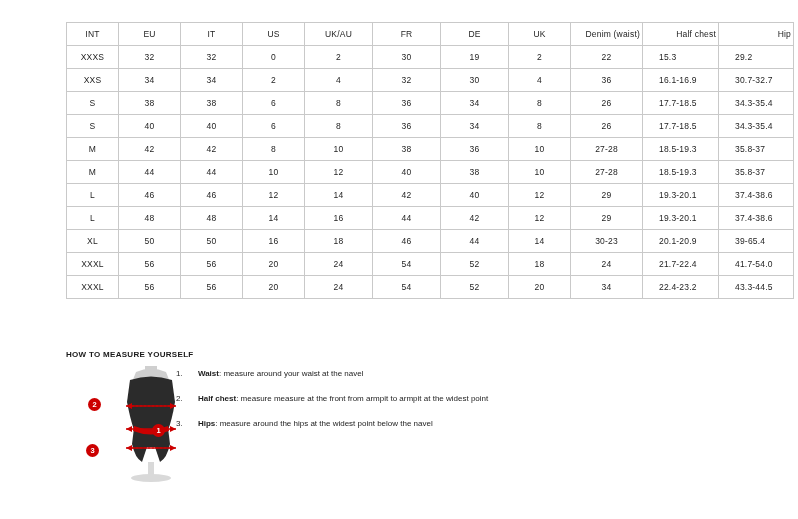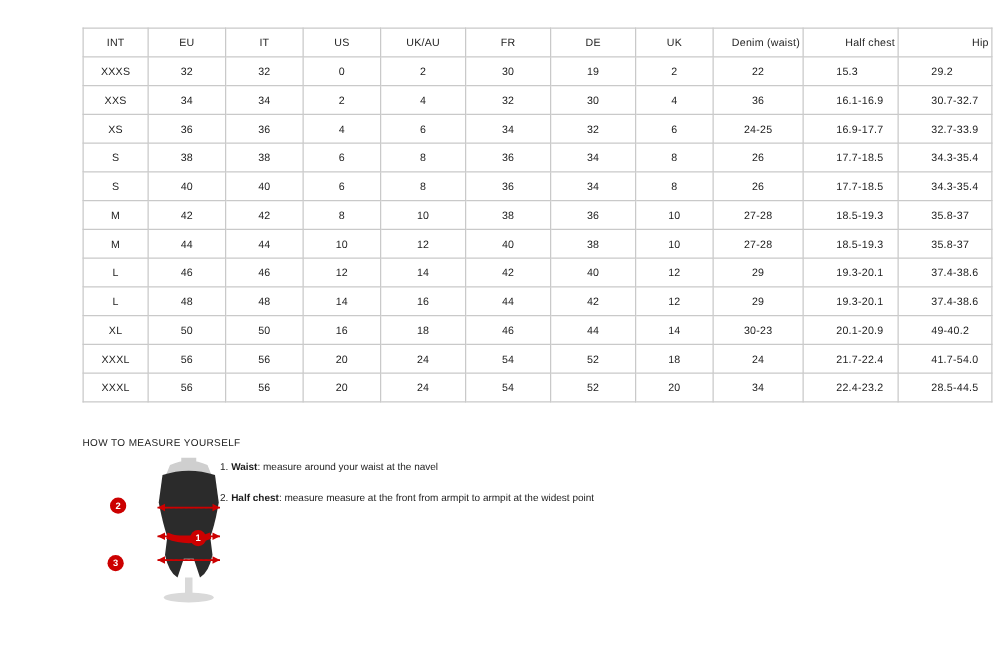--- a/index.html
+++ b/index.html
@@ -57,34 +57,34 @@
   col.c4 { width: 68px; }
   col.c5 { width: 68px; }
   col.c6 { width: 68px; }
   col.c7 { width: 62px; }
   col.c8 { width: 72px; }
   col.c9 { width: 76px; }
   col.c10 { width: 75px; }
   
   table.size-table td.left-col {
     text-align: left;
-    padding-left: 26px;
+    padding-left: 16px;
   }
   table.size-table th.left-col {
     text-align: right;
     padding-left: 8px;
   }
 
   
   .measure-title {
     position: absolute;
     left: 66px;
     top: 350px;
     font-size: 8px;
-    font-weight: normal;
+    font-weight: bold;
     letter-spacing: .3px;
     color: #1a1a1a;
   }
   .figure {
     position: absolute;
     left: 96px;
     top: 366px;
     width: 110px;
     height: 118px;
   }
@@ -94,21 +94,21 @@
     top: 368px;
     width: 420px;
   }
   .step {
     font-size: 8px;
     color: #1d1d1d;
     margin-bottom: 14px;
     line-height: 11px;
   }
   .step .num { }
-  .step b { font-weight: bold; }
+  .step b { font-weight: bold; margin-left: 13px; }
 
   .badge {
     position: absolute;
     width: 13px;
     height: 13px;
     border-radius: 50%;
     background: #cc0000;
     color: #ffffff;
     font-size: 7.5px;
     font-weight: bold;
@@ -175,33 +175,20 @@
             <td>2</td>
             <td>4</td>
             <td>32</td>
             <td>30</td>
             <td>4</td>
             <td>36</td>
             <td class="left-col">16.1-16.9</td>
             <td class="left-col">30.7-32.7</td>
           </tr>
           <tr>
-            <td>XS</td>
-            <td>36</td>
-            <td>36</td>
-            <td>4</td>
-            <td>6</td>
-            <td>34</td>
-            <td>32</td>
-            <td>6</td>
-            <td>24-25</td>
-            <td class="left-col">16.9-17.7</td>
-            <td class="left-col">32.7-33.9</td>
-          </tr>
-          <tr>
             <td>S</td>
             <td>38</td>
             <td>38</td>
             <td>6</td>
             <td>8</td>
             <td>36</td>
             <td>34</td>
             <td>8</td>
             <td>26</td>
             <td class="left-col">17.7-18.5</td>
@@ -276,21 +263,21 @@
             <td>XL</td>
             <td>50</td>
             <td>50</td>
             <td>16</td>
             <td>18</td>
             <td>46</td>
             <td>44</td>
             <td>14</td>
             <td>30-23</td>
             <td class="left-col">20.1-20.9</td>
-            <td class="left-col">49-40.2</td>
+            <td class="left-col">39-65.4</td>
           </tr>
           <tr>
             <td>XXXL</td>
             <td>56</td>
             <td>56</td>
             <td>20</td>
             <td>24</td>
             <td>54</td>
             <td>52</td>
             <td>18</td>
@@ -302,21 +289,21 @@
             <td>XXXL</td>
             <td>56</td>
             <td>56</td>
             <td>20</td>
             <td>24</td>
             <td>54</td>
             <td>52</td>
             <td>20</td>
             <td>34</td>
             <td class="left-col">22.4-23.2</td>
-            <td class="left-col">28.5-44.5</td>
+            <td class="left-col">43.3-44.5</td>
           </tr>
         </tbody>
     </table>
   </div>
 
   <div class="measure-title">HOW TO MEASURE YOURSELF</div>
 
   <div class="figure">
     <svg width="110" height="118" viewBox="0 0 110 118" xmlns="http://www.w3.org/2000/svg">
 
@@ -353,15 +340,16 @@
     </svg>
   </div>
 
   <div class="badge" id="badge1">1</div>
   <div class="badge" id="badge2">2</div>
   <div class="badge" id="badge3">3</div>
 
   <div class="steps" id="steps-list">
       <div class="step"><span class="num">1.</span> <b>Waist</b><span>: measure around your waist at the navel</span></div>
       <div class="step"><span class="num">2.</span> <b>Half chest</b><span>: measure measure at the front from armpit to armpit at the widest point</span></div>
+      <div class="step"><span class="num">3.</span> <b>Hips</b><span>: measure around the hips at the widest point below the navel</span></div>
     </div>
 
 </div>
 
 </body></html>

